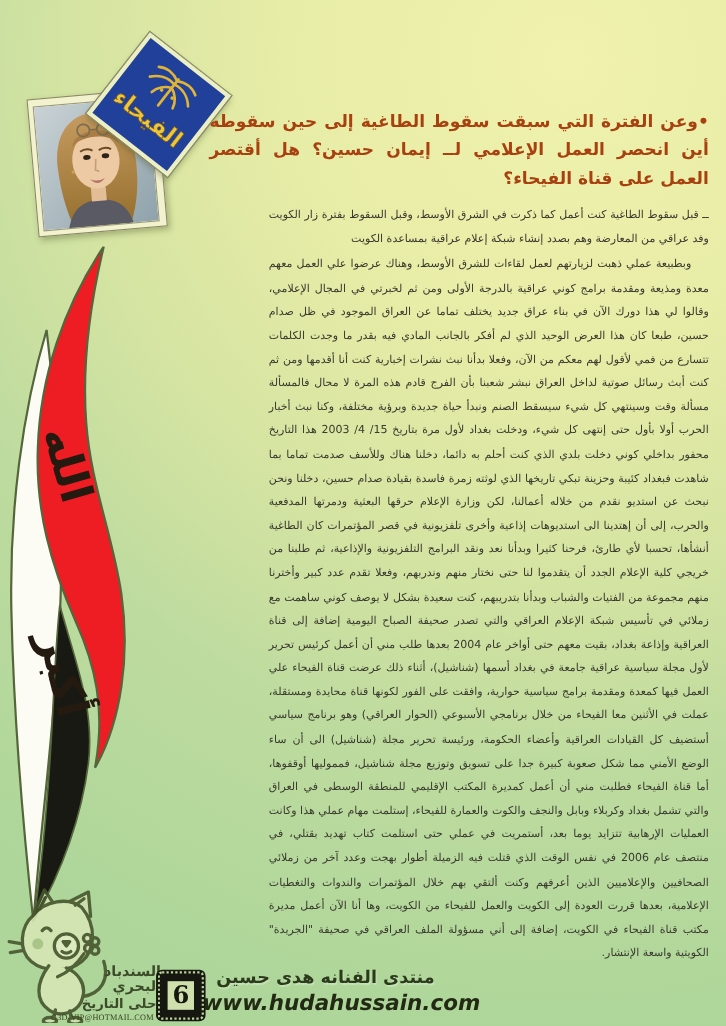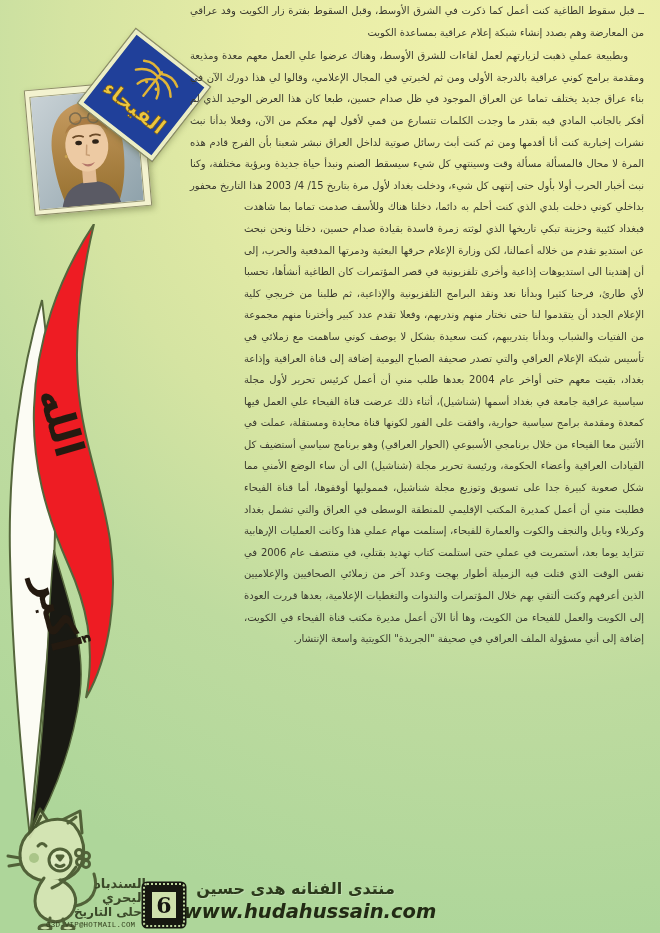--- a/index.html
+++ b/index.html
@@ -69,21 +69,21 @@
   
   .cat-wrap{position:absolute;left:0px;top:806px;width:152px;height:124px;opacity:.9;}
   .signature{
     position:absolute;left:46px;top:877px;width:100px;
     color:#3c4a2a;direction:rtl;
   }
   .signature .l1{font-weight:bold;font-size:13px;line-height:14px;}
   .signature .l2{font-weight:bold;font-size:12px;line-height:14px;}
   .signature .email{
     direction:ltr;font-size:7.5px;letter-spacing:.2px;line-height:12px;
-    font-family:Liberation Mono, monospace;color:#35421f;
+    font-family:Liberation Serif, serif;color:#35421f;
   }
   .stamp{
     position:absolute;left:143px;top:883px;width:38px;height:40px;
     background:#161710;
     border-radius:4px;
     display:flex;align-items:center;justify-content:center;
     box-shadow:0 0 0 1.5px #161710;
     border:2px dotted #bcd49c;
   }
   .stamp .inner{
@@ -177,20 +177,21 @@
       <text x="39" y="62" text-anchor="middle" font-size="21" font-weight="bold" fill="#ecc63e" stroke="#7c5a12" stroke-width="0.6" font-family="DejaVu Sans, sans-serif">الفيحاء</text>
     </svg>
   </div>
 
   <div class="content">
     <div class="sp sp-a"></div>
     <div class="sp sp-b"></div>
     <div class="sp sp-c1"></div>
     <div class="sp sp-c2"></div>
 
+    <p class="question">•وعن الفترة التي سبقت سقوط الطاغية إلى حين سقوطه أين انحصر العمل الإعلامي لــ إيمان حسين؟ هل أقتصر العمل على قناة الفيحاء؟</p>
     <p class="body-par">ــ قبل سقوط الطاغية كنت أعمل كما ذكرت في الشرق الأوسط، وقبل السقوط بفترة زار الكويت وفد عراقي من المعارضة وهم بصدد إنشاء شبكة إعلام عراقية بمساعدة الكويت</p>
     <p class="body-par indent">وبطبيعة عملي ذهبت لزيارتهم لعمل لقاءات للشرق الأوسط، وهناك عرضوا علي العمل معهم معدة ومذيعة ومقدمة برامج كوني عراقية بالدرجة الأولى ومن ثم لخبرتي في المجال الإعلامي، وقالوا لي هذا دورك الآن في بناء عراق جديد يختلف تماما عن العراق الموجود في ظل صدام حسين، طبعا كان هذا العرض الوحيد الذي لم أفكر بالجانب المادي فيه بقدر ما وجدت الكلمات تتسارع من فمي لأقول لهم معكم من الآن، وفعلا بدأنا نبث نشرات إخبارية كنت أنا أقدمها ومن ثم كنت أبث رسائل صوتية لداخل العراق نبشر شعبنا بأن الفرج قادم هذه المرة لا محال فالمسألة مسألة وقت وسينتهي كل شيء سيسقط الصنم ونبدأ حياة جديدة وبرؤية مختلفة، وكنا نبث أخبار الحرب أولا بأول حتى إنتهى كل شيء، ودخلت بغداد لأول مرة بتاريخ 15/ 4/ 2003 هذا التاريخ محفور بداخلي كوني دخلت بلدي الذي كنت أحلم به دائما، دخلنا هناك وللأسف صدمت تماما بما شاهدت فبغداد كئيبة وحزينة تبكي تاريخها الذي لوثته زمرة فاسدة بقيادة صدام حسين، دخلنا ونحن نبحث عن استديو نقدم من خلاله أعمالنا، لكن وزارة الإعلام حرقها البعثية ودمرتها المدفعية والحرب، إلى أن إهتدينا الى استديوهات إذاعية وأخرى تلفزيونية في قصر المؤتمرات كان الطاغية أنشأها، تحسبا لأي طارئ، فرحنا كثيرا وبدأنا نعد ونقد البرامج التلفزيونية والإذاعية، ثم طلبنا من خريجي كلية الإعلام الجدد أن يتقدموا لنا حتى نختار منهم وندربهم، وفعلا تقدم عدد كبير وأخترنا منهم مجموعة من الفتيات والشباب وبدأنا بتدريبهم، كنت سعيدة بشكل لا يوصف كوني ساهمت مع زملائي في تأسيس شبكة الإعلام العراقي والتي تصدر صحيفة الصباح اليومية إضافة إلى قناة العراقية وإذاعة بغداد، بقيت معهم حتى أواخر عام 2004 بعدها طلب مني أن أعمل كرئيس تحرير لأول مجلة سياسية عراقية جامعة في بغداد أسمها (شناشيل)، أثناء ذلك عرضت قناة الفيحاء علي العمل فيها كمعدة ومقدمة برامج سياسية حوارية، وافقت على الفور لكونها قناة محايدة ومستقلة، عملت في الأثنين معا الفيحاء من خلال برنامجي الأسبوعي (الحوار العراقي) وهو برنامج سياسي أستضيف كل القيادات العراقية وأعضاء الحكومة، ورئيسة تحرير مجلة (شناشيل) الى أن ساء الوضع الأمني مما شكل صعوبة كبيرة جدا على تسويق وتوزيع مجلة شناشيل، فمموليها أوقفوها، أما قناة الفيحاء فطلبت مني أن أعمل كمديرة المكتب الإقليمي للمنطقة الوسطى في العراق والتي تشمل بغداد وكربلاء وبابل والنجف والكوت والعمارة للفيحاء، إستلمت مهام عملي هذا وكانت العمليات الإرهابية تتزايد يوما بعد، أستمريت في عملي حتى استلمت كتاب تهديد بقتلي، في منتصف عام 2006 في نفس الوقت الذي قتلت فيه الزميلة أطوار بهجت وعدد آخر من زملائي الصحافيين والإعلاميين الذين أعرفهم وكنت ألتقي بهم خلال المؤتمرات والندوات والتغطيات الإعلامية، بعدها قررت العودة إلى الكويت والعمل للفيحاء من الكويت، وها أنا الآن أعمل مديرة مكتب قناة الفيحاء في الكويت، إضافة إلى أني مسؤولة الملف العراقي في صحيفة "الجريدة" الكويتية واسعة الإنتشار.</p>
   </div>
 
   <div class="cat-wrap">
     <svg viewBox="0 0 152 124" width="152" height="124">
       <g stroke="#47552e" stroke-width="3" fill="none" stroke-linecap="round" stroke-linejoin="round">
         <path d="M30 26 L40 3 L52 21" fill="#cfe0ad"></path>
         <path d="M62 14 L80 5 L82 27" fill="#cfe0ad"></path>
         <path d="M30 26 C18 36 16 58 28 68 C40 78 62 78 74 68 C86 58 88 36 74 19 C62 9 40 13 30 26 Z" fill="#d8e6b6"></path>

